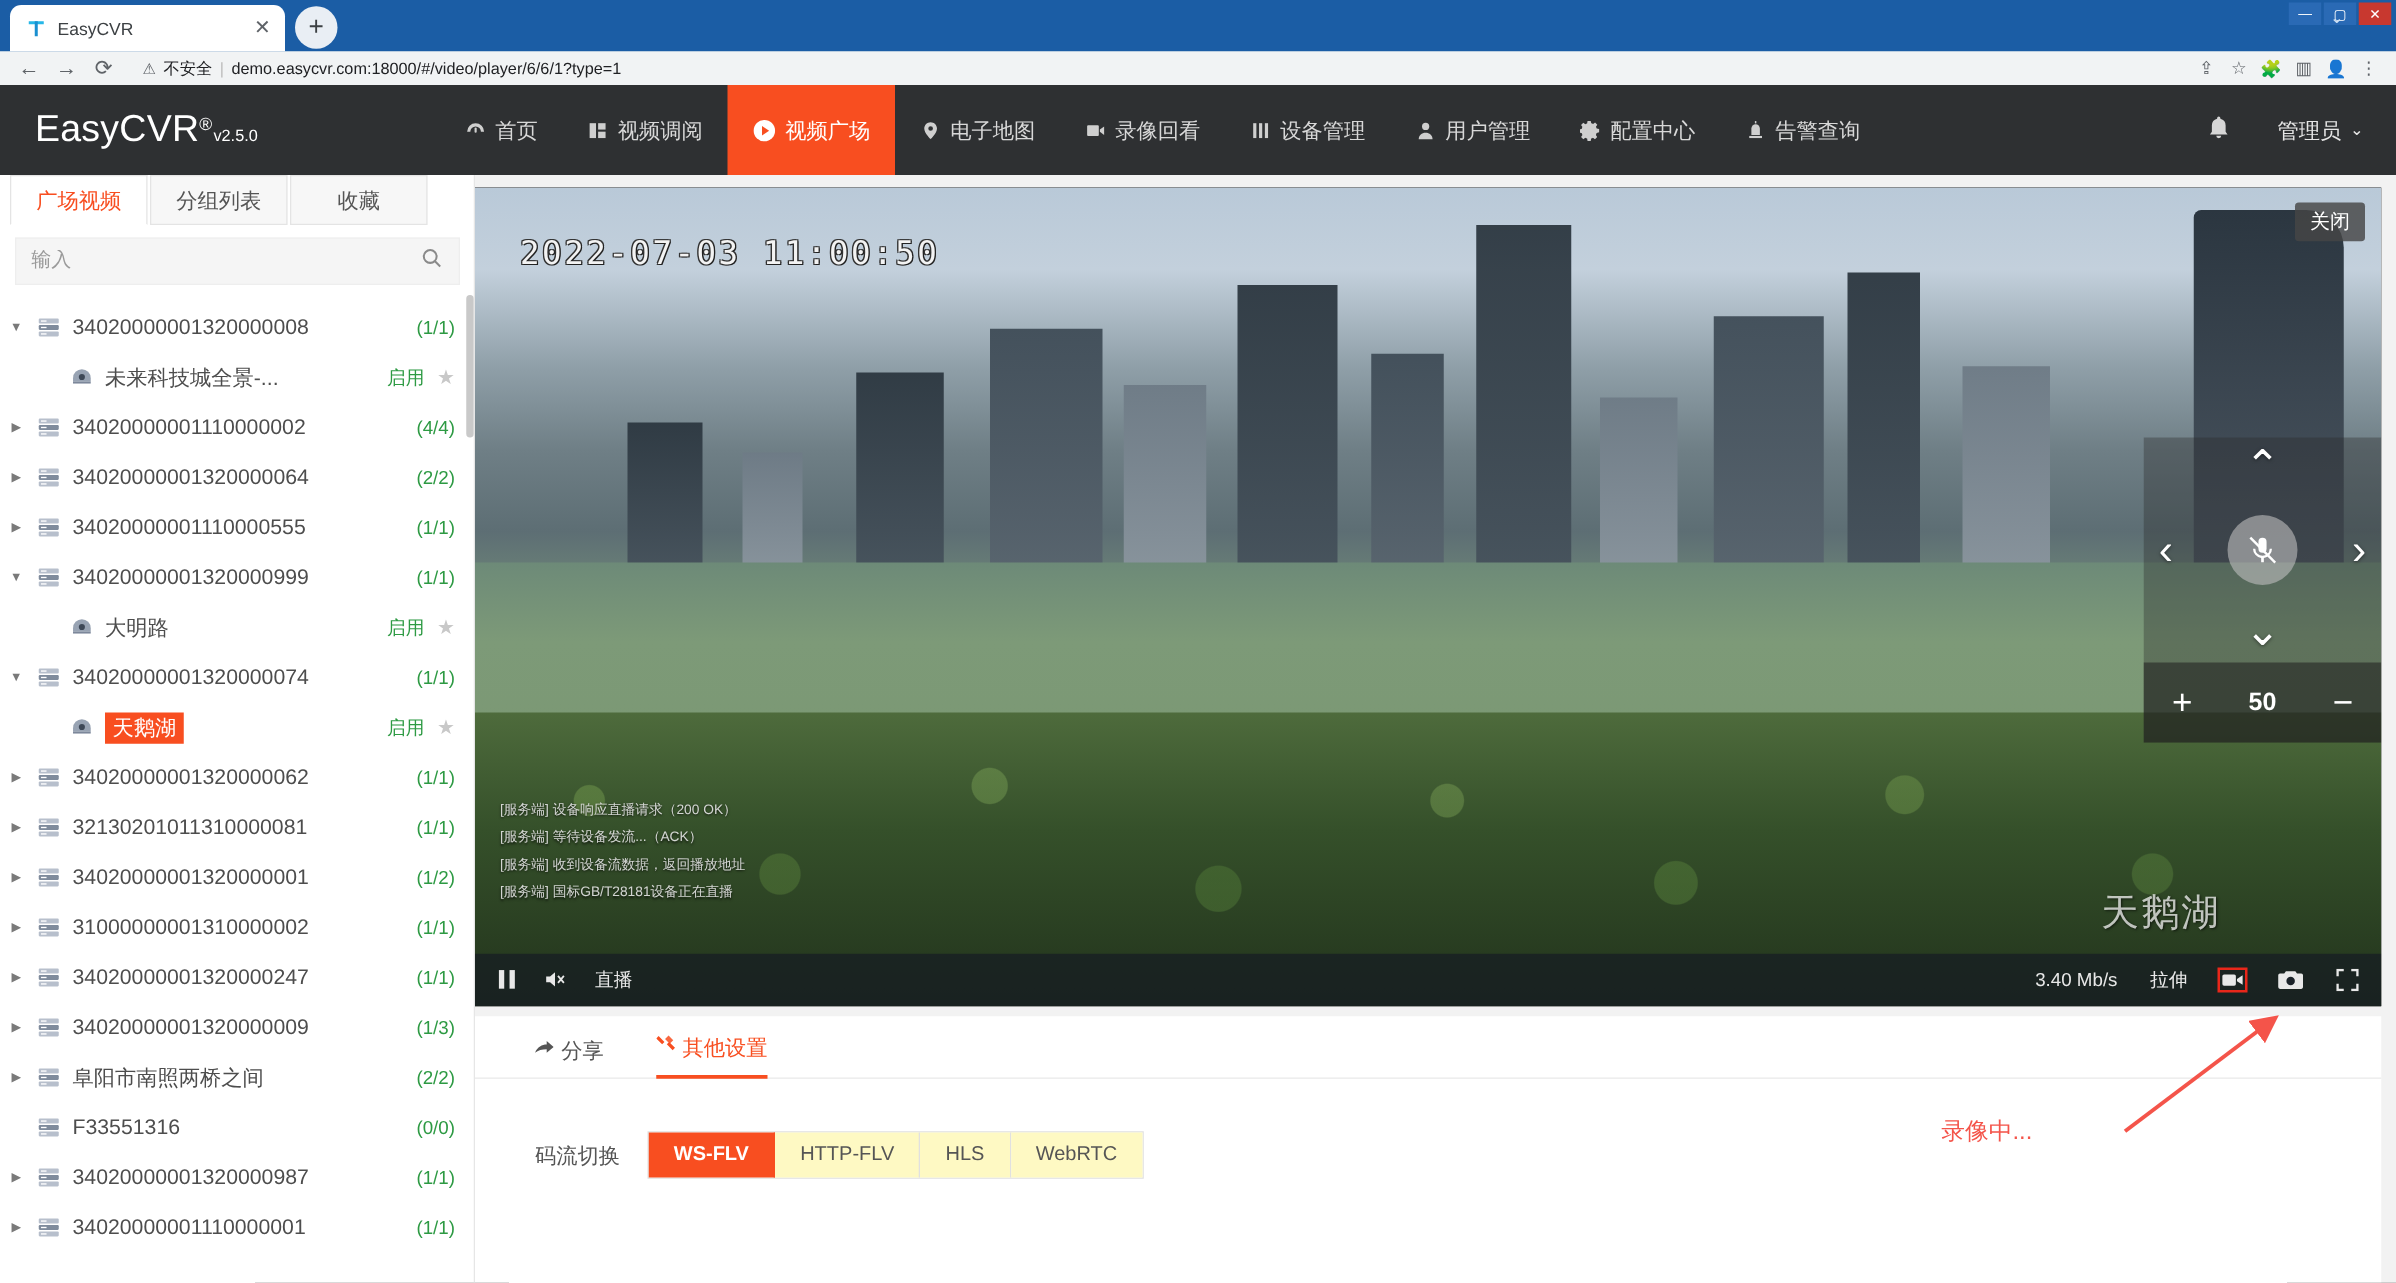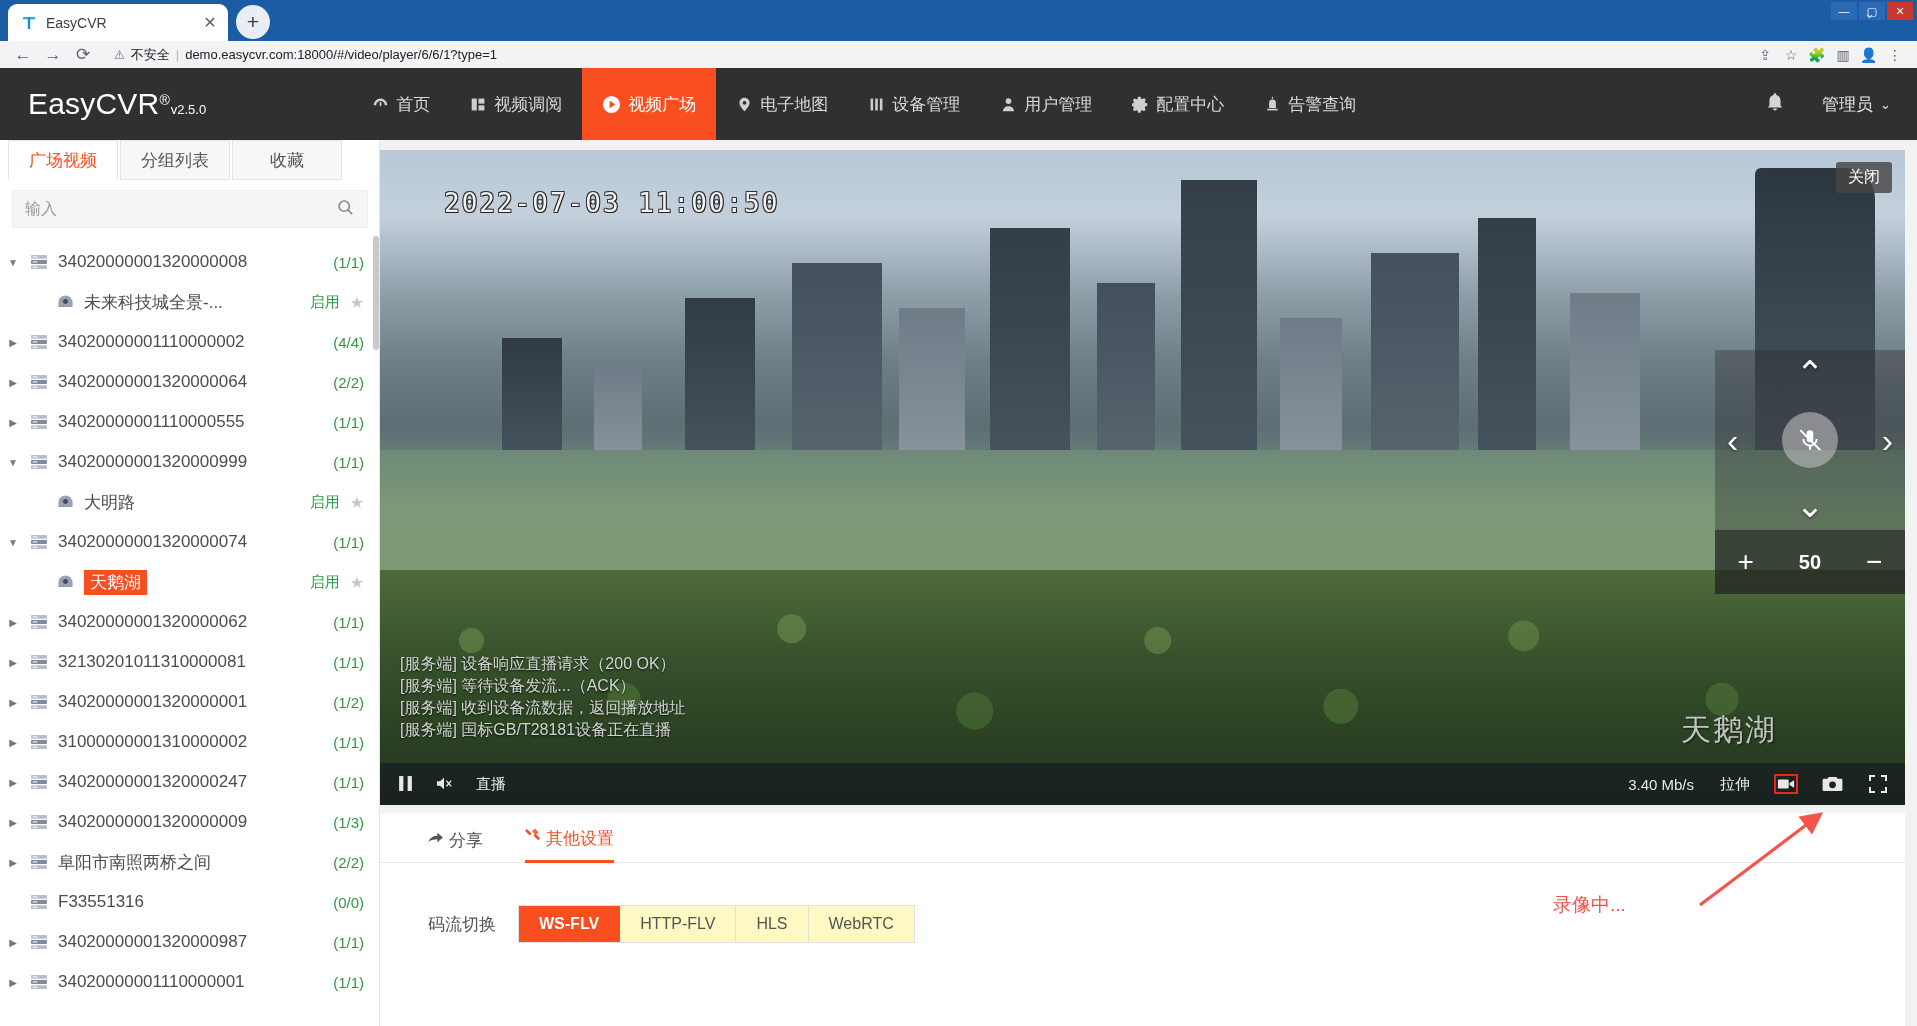--- a/index.html
+++ b/index.html
@@ -139,34 +139,34 @@
           radial-gradient(circle at 6% 30%, rgba(120,160,80,.45) 0 12px, transparent 13px),
           radial-gradient(circle at 16% 55%, rgba(90,130,60,.45) 0 16px, transparent 17px),
           radial-gradient(circle at 27% 25%, rgba(130,170,90,.4) 0 14px, transparent 15px),
           radial-gradient(circle at 39% 60%, rgba(80,120,55,.5) 0 18px, transparent 19px),
           radial-gradient(circle at 51% 30%, rgba(140,180,95,.35) 0 13px, transparent 14px),
           radial-gradient(circle at 63% 58%, rgba(85,125,58,.5) 0 17px, transparent 18px),
           radial-gradient(circle at 75% 28%, rgba(120,160,80,.4) 0 15px, transparent 16px),
           radial-gradient(circle at 88% 55%, rgba(90,130,62,.45) 0 16px, transparent 17px);
   }
   .osd-time {
-    position:absolute; left: 64px; top: 38px; font-size: 26px; letter-spacing: 2px;
+    position:absolute; left: 36px; top: 38px; font-size: 26px; letter-spacing: 2px;
     color: #f3f3f3; font-family: "DejaVu Sans Mono", monospace;
     text-shadow: 1px 1px 0 #222, -1px -1px 0 #333, 1px -1px 0 #333, -1px 1px 0 #333;
   }
   .osd-name {
     position:absolute; right: 128px; bottom: 54px; font-size: 30px; color: rgba(255,255,255,.72);
     text-shadow: 1px 1px 2px rgba(0,0,0,.6); letter-spacing: 2px;
   }
   .close-btn {
     position:absolute; right: 13px; top: 12px; background: rgba(70,70,70,.82); color: #fff;
     font-size: 16px; padding: 5px 12px; border-radius: 3px; cursor: pointer;
   }
   .srv-log {
-    position:absolute; left: 20px; bottom: 64px; color: rgba(235,235,235,.88); font-size: 16px; line-height: 22px;
+    position:absolute; left: 20px; bottom: 80px; color: rgba(235,235,235,.88); font-size: 11px; line-height: 22px;
     text-shadow: 0 1px 2px rgba(0,0,0,.75);
   }
   
   .ptz {
     position: absolute; right: 0; top: 200px; width: 190px; height: 244px;
     background: rgba(40,40,40,.35); display: flex; flex-direction: column;
   }
   .ptz-pad { flex:1; position: relative; }
   .ptz-arrow {
     position:absolute; color:#fff; font-size: 34px; font-weight:300; cursor:pointer; line-height:1;
@@ -298,20 +298,29 @@
       </span>
       <span>视频广场</span>
     </div>
     <div class="nav-item">
       <span class="nav-ico-g">
         <svg width="17" height="17" viewBox="0 0 20 20" fill="#cfcfcf">
             <path d="M10 2C6.7 2 4 4.7 4 8c0 4.5 6 10 6 10s6-5.5 6-10c0-3.3-2.7-6-6-6zm0 8.2A2.2 2.2 0 1110 5.8a2.2 2.2 0 010 4.4z"></path>
           </svg>
       </span>
       <span>电子地图</span>
+    </div>
+    <div class="nav-item">
+      <span class="nav-ico-g">
+        <svg width="17" height="17" viewBox="0 0 20 20" fill="#cfcfcf">
+            <rect x="2" y="5" width="11" height="10" rx="1"></rect>
+            <path d="M14 9l4-3v8l-4-3z"></path>
+          </svg>
+      </span>
+      <span>录像回看</span>
     </div>
     <div class="nav-item">
       <span class="nav-ico-g">
         <svg width="17" height="17" viewBox="0 0 20 20" fill="#cfcfcf">
             <rect x="3" y="3" width="3" height="14"></rect>
             <rect x="8.5" y="3" width="3" height="14"></rect>
             <rect x="14" y="3" width="3" height="14"></rect>
           </svg>
       </span>
       <span>设备管理</span>

